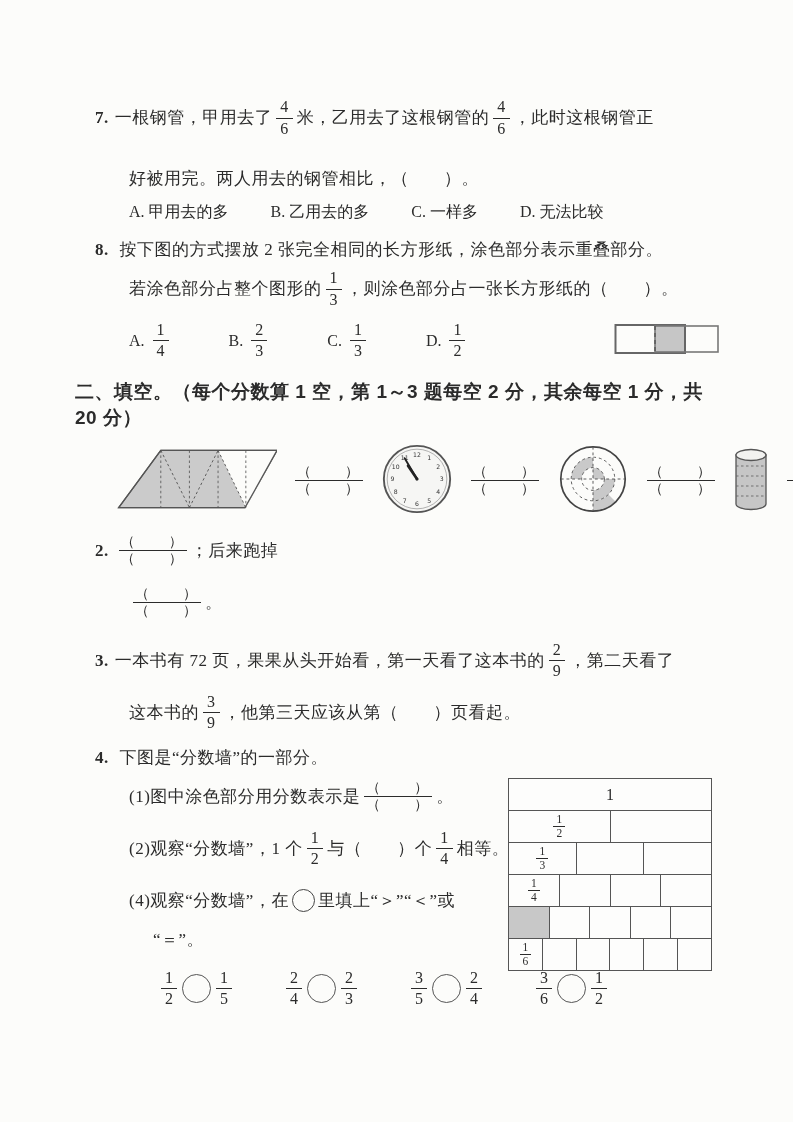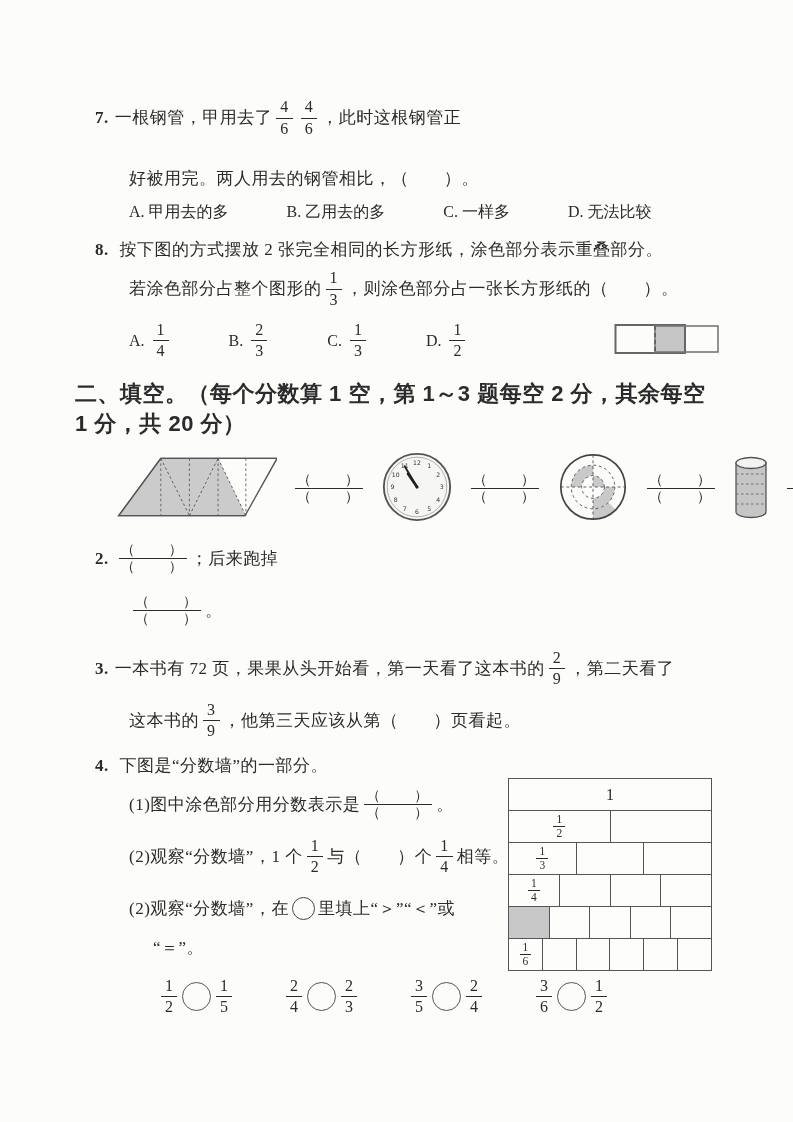--- a/index.html
+++ b/index.html
@@ -18,27 +18,27 @@
   .indent { padding-left:34px; }
   .fracline { display:flex; align-items:center; flex-wrap:nowrap; min-height:52px; }
   .frac {
     display:inline-flex; flex-direction:column; align-items:center;
     vertical-align:middle; line-height:1.15; margin:0 4px; font-size:16px;
   }
   .frac .num { padding:0 4px 1px 4px; border-bottom:1.4px solid #2b2b2b; text-align:center; }
   .frac .den { padding:1px 4px 0 4px; text-align:center; }
   .frac.blank { font-size:14px; }
   .frac.blank .num, .frac.blank .den { padding:0 2px; letter-spacing:2px; }
-  .opt-row { display:flex; align-items:center; gap:58px; margin-top:10px; }
+  .opt-row { display:flex; align-items:center; gap:42px; margin-top:10px; }
   .opt-row-frac { display:flex; align-items:center; margin-top:6px; }
   .opt-item { display:inline-flex; align-items:center; }
   .opt-label { margin-right:4px; }
   .sec-title {
     font-family:"Liberation Sans","DejaVu Sans",sans-serif;
-    font-weight:bold; font-size:22px; letter-spacing:0.5px;
+    font-weight:bold; font-size:19px; letter-spacing:0.5px;
     margin:18px 0 10px -20px;
   }
   .figures-row { display:flex; align-items:center; gap:14px; margin:12px 0 6px 22px; }
   .cmp-circle {
     display:inline-block; width:27px; height:27px; border:1.3px solid #555;
     border-radius:50%; vertical-align:middle; margin:0 1px; background:transparent;
   }
   .small-circle {
     display:inline-block; width:21px; height:21px; border:1.3px solid #444;
     border-radius:50%; vertical-align:middle; margin:0 3px;
@@ -71,20 +71,21 @@
   <div class="content">
 
     <div>
       <p class="line fracline">
         <span class="qnum">7.</span>
         <span>一根钢管，甲用去了</span>
         <span class="frac">
           <span class="num">4</span>
           <span class="den">6</span>
         </span>
+        <span>米，乙用去了这根钢管的</span>
         <span class="frac">
           <span class="num">4</span>
           <span class="den">6</span>
         </span>
         <span>，此时这根钢管正</span>
       </p>
       <p class="line indent mt10">好被用完。两人用去的钢管相比，（　　）。</p>
       <div class="opt-row indent">
         <span>A. 甲用去的多</span>
         <span>B. 乙用去的多</span>
@@ -293,21 +294,21 @@
             <span class="den">2</span>
           </span>
           <span>与（　　）个</span>
           <span class="frac">
             <span class="num">1</span>
             <span class="den">4</span>
           </span>
           <span>相等。</span>
         </p>
         <p class="line fracline">
-          <span>(2)观察“分数墙”，在</span>
+          <span>(4)观察“分数墙”，在</span>
           <span class="small-circle"></span>
           <span>里填上“＞”“＜”或</span>
         </p>
         <p class="line" style="padding-left:24px;">“＝”。</p>
         <div class="cmp-row">
           <span class="cmp-item">
             <span class="frac">
               <span class="num">1</span>
               <span class="den">2</span>
             </span>

